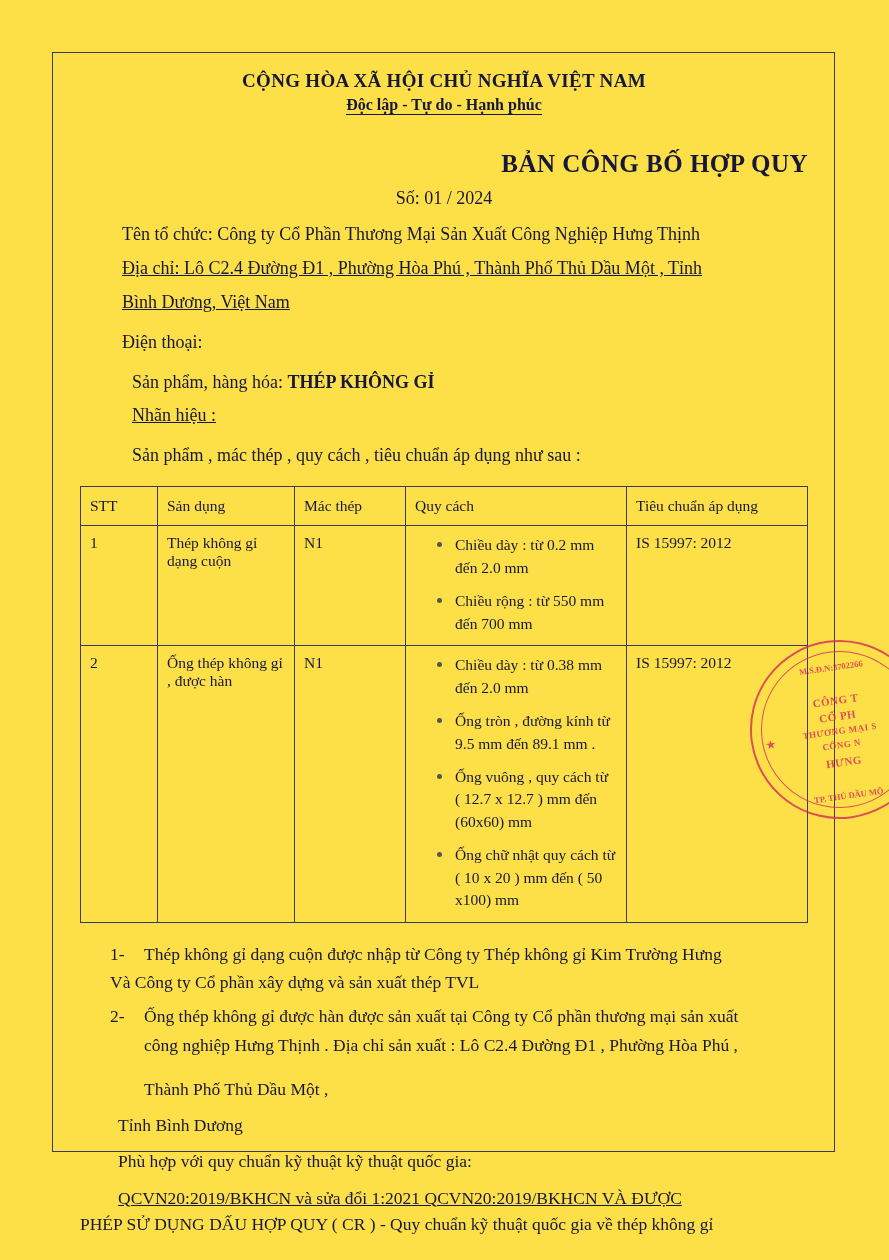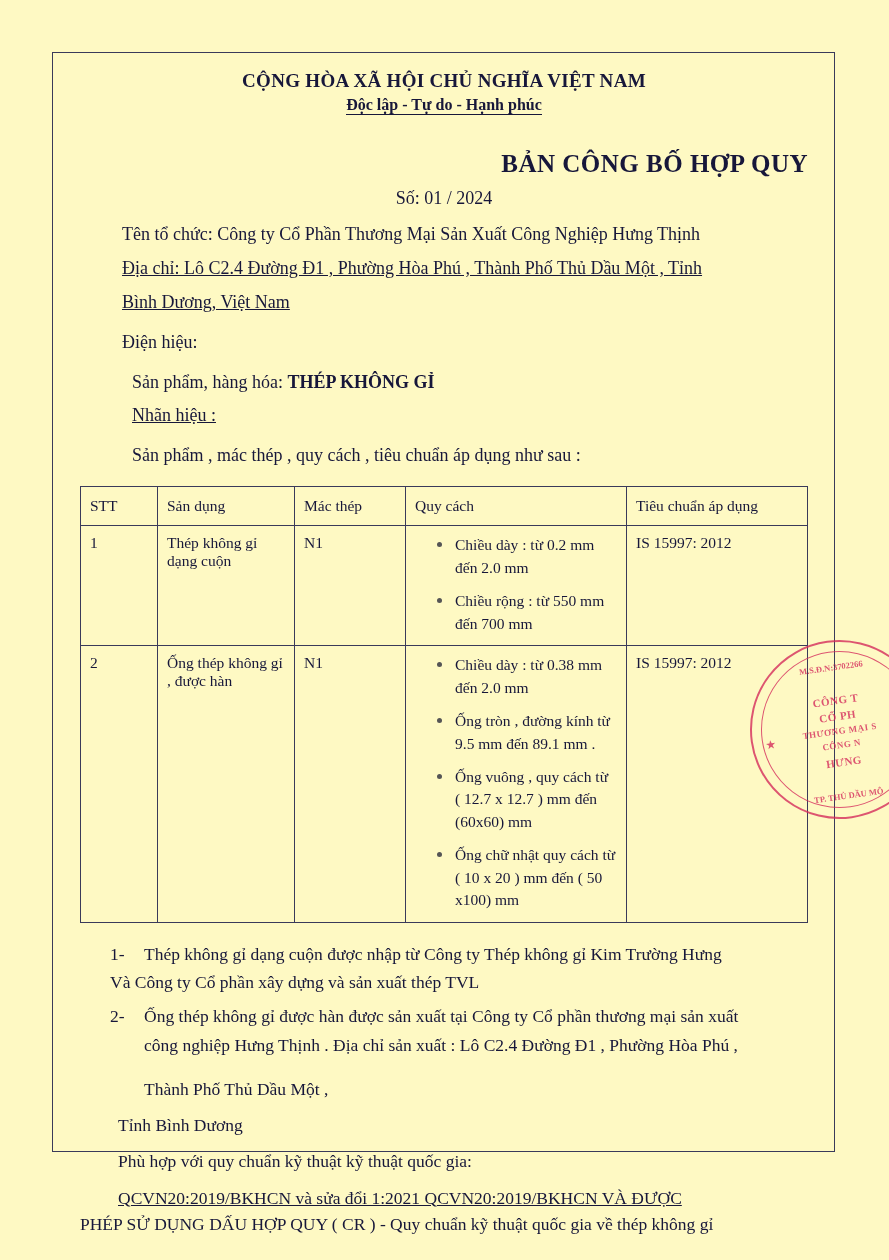--- a/index.html
+++ b/index.html
@@ -13,21 +13,21 @@
     font-family: "Liberation Serif", serif;
     color: #1a1a2e;
     position: relative;
     overflow: hidden;
   }
   .page {
     position: absolute;
     left: 0; top: 0;
     width: 889px;
     height: 1260px;
-    background: #fef9c3;
+    background: #fde047;
   }
   .doc-border {
     position: absolute;
     left: 52px;
     top: 52px;
     width: 783px;
     height: 1100px;
     border: 1.5px solid #3a3a5a;
     box-sizing: border-box;
   }
@@ -250,21 +250,21 @@
 
     <div class="para indent">
       <span>Tên tổ chức: </span><span>Công ty Cổ Phần Thương Mại Sản Xuất Công Nghiệp Hưng Thịnh</span>
     </div>
 
     <div class="para indent tight">
       <span>Địa chỉ: </span><span>Lô C2.4 Đường Đ1 , Phường Hòa Phú , Thành Phố Thủ Dầu Một , Tỉnh</span>
     </div>
     <div class="para indent tight">Bình Dương, Việt Nam</div>
 
-    <div class="para indent">Điện hiệu:</div>
+    <div class="para indent">Điện thoại:</div>
 
     <div class="para indent2">
       <span>Sản phẩm, hàng hóa: </span><span class="bold">THÉP KHÔNG GỈ</span>
     </div>
 
     <div class="para indent2 tight">Nhãn hiệu :</div>
 
     <div class="para indent2">Sản phẩm , mác thép , quy cách , tiêu chuẩn áp dụng như sau :</div>
 
     <table class="spec">

